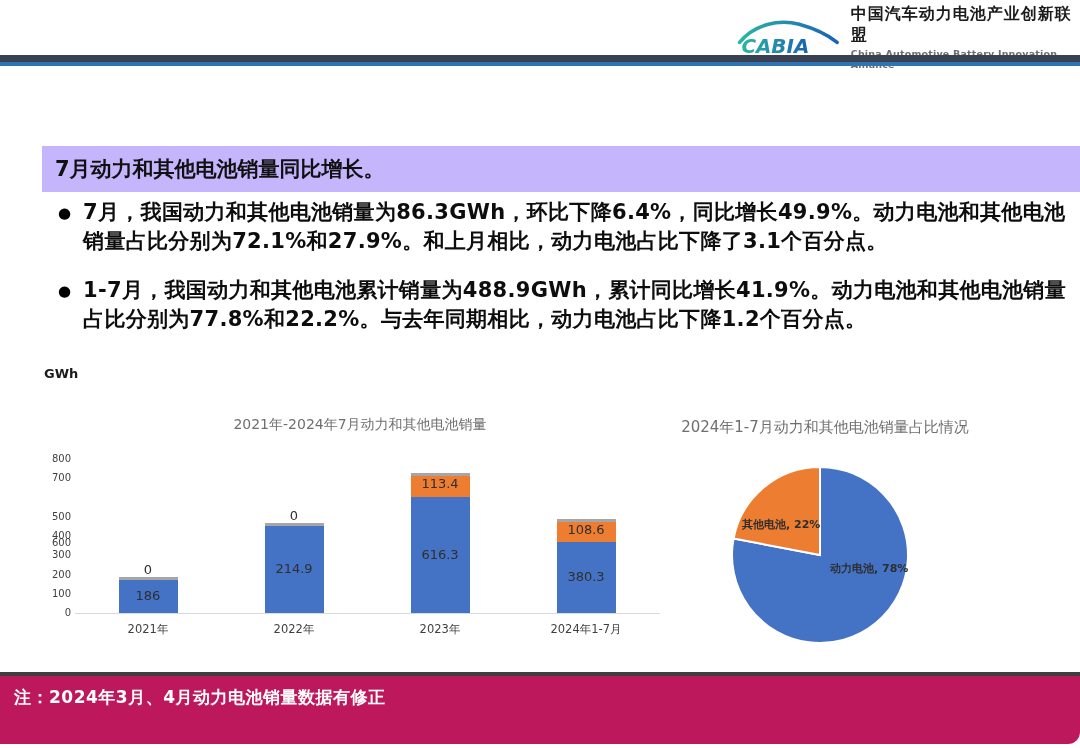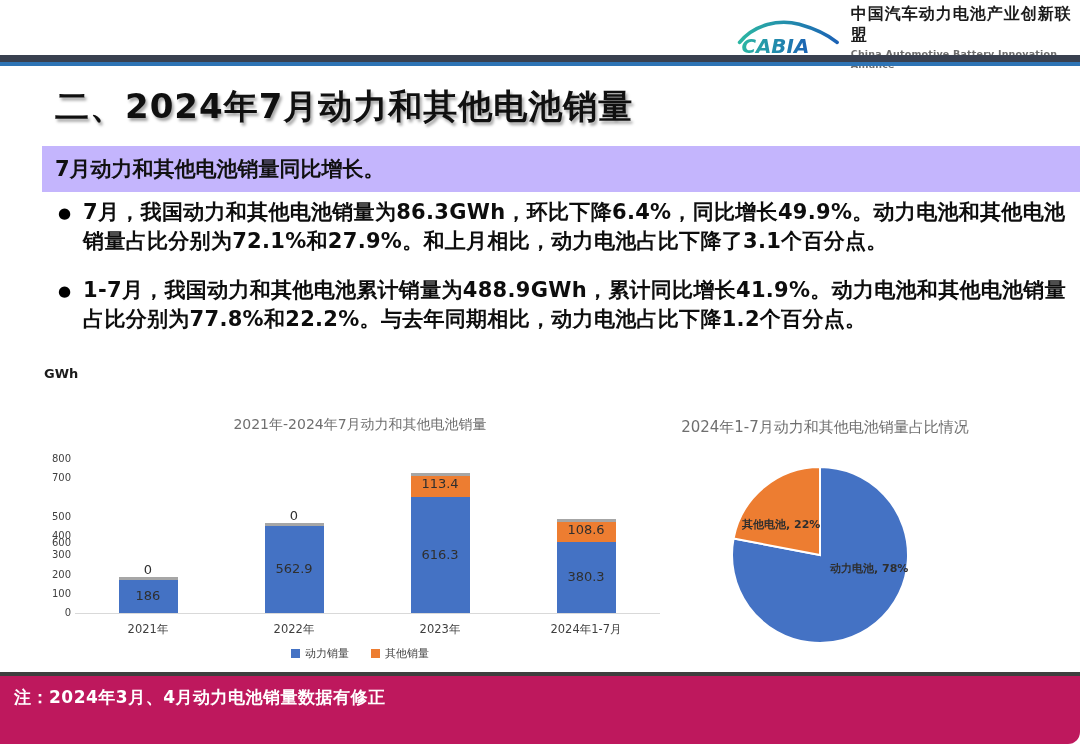--- a/index.html
+++ b/index.html
@@ -73,21 +73,20 @@
     </svg>
     <div class="logo-text">
       <div class="logo-cn">中国汽车动力电池产业创新联盟</div>
       <div class="logo-en">China Automotive Battery Innovation Alliance</div>
     </div>
   </div>
 
   <div class="sep-dark"></div>
   <div class="sep-blue"></div>
 
-  <div class="page-title">二、2024年7月动力和其他电池销量</div>
 
   <div class="summary-band">
     <div class="summary-text">7月动力和其他电池销量同比增长。</div>
   </div>
 
   <div class="bullet bullet-1">
     <span class="dot">●</span>
     <span class="btext">7月，我国动力和其他电池销量为86.3GWh，环比下降6.4%，同比增长49.9%。动力电池和其他电池销量占比分别为72.1%和27.9%。和上月相比，动力电池占比下降了3.1个百分点。</span>
   </div>
   <div class="bullet bullet-2">
@@ -112,47 +111,37 @@
         <div class="bar-seg" style="height: 35.805px; background: rgb(68, 114, 196);"></div>
         <div class="bar-seg" style="height: 0px; background: rgb(237, 125, 49);"></div>
       </div>
       <div class="bar-label" style="left: 113px; top: 588.097px;">186</div>
       <div class="bar-label" style="left: 113px; top: 562.195px;">0</div>
       <div class="xcat" style="left: 83px;">2021年</div>
       <div class="bar-stack" style="left: 264.5px; top: 523.391px; width: 59px; height: 89.6088px;">
         <div class="bar-seg" style="height: 89.6088px; background: rgb(68, 114, 196);"></div>
         <div class="bar-seg" style="height: 0px; background: rgb(237, 125, 49);"></div>
       </div>
-      <div class="bar-label" style="left: 259px; top: 561.196px;">562.9</div>
+      <div class="bar-label" style="left: 259px; top: 561.196px;">214.9</div>
       <div class="bar-label" style="left: 259px; top: 508.391px;">0</div>
       <div class="xcat" style="left: 229px;">2022年</div>
       <div class="bar-stack" style="left: 410.5px; top: 472.533px; width: 59px; height: 140.467px;">
         <div class="bar-seg" style="height: 118.638px; background: rgb(68, 114, 196);"></div>
         <div class="bar-seg" style="height: 21.8295px; background: rgb(237, 125, 49);"></div>
       </div>
       <div class="bar-label" style="left: 405px; top: 546.681px;">616.3</div>
       <div class="bar-label" style="left: 405px; top: 476.447px;">113.4</div>
       <div class="xcat" style="left: 375px;">2023年</div>
       <div class="bar-stack" style="left: 556.5px; top: 518.887px; width: 59px; height: 94.1132px;">
         <div class="bar-seg" style="height: 73.2078px; background: rgb(68, 114, 196);"></div>
         <div class="bar-seg" style="height: 20.9055px; background: rgb(237, 125, 49);"></div>
       </div>
       <div class="bar-label" style="left: 551px; top: 569.396px;">380.3</div>
       <div class="bar-label" style="left: 551px; top: 522.339px;">108.6</div>
       <div class="xcat" style="left: 521px;">2024年1-7月</div>
-    </div>
-  <div class="legend" id="bar-legend">
-      <div class="legend-item">
-        <span class="legend-swatch" style="background: rgb(68, 114, 196);"></span>
-        <span>动力销量</span>
-      </div>
-      <div class="legend-item">
-        <span class="legend-swatch" style="background: rgb(237, 125, 49);"></span>
-        <span>其他销量</span>
-      </div>
     </div>
 
   <div class="chart-title pie-title">2024年1-7月动力和其他电池销量占比情况</div>
   <div class="pie-wrap" id="pie-wrap">
     <svg id="pie-svg" width="180" height="180" viewBox="0 0 180 180">
         <path d="M90,90 L90.00,2.00 A88,88 0 1 1 3.56,73.51 Z" fill="#4472C4" stroke="#ffffff" stroke-width="2"></path>
         <path d="M90,90 L3.56,73.51 A88,88 0 0 1 90.00,2.00 Z" fill="#ED7D31" stroke="#ffffff" stroke-width="2"></path>
       </svg>
   <div class="pie-label" style="left: 100px; top: 96px;">动力电池, 78%</div><div class="pie-label" style="left: 12px; top: 52px;">其他电池, 22%</div></div>
 

